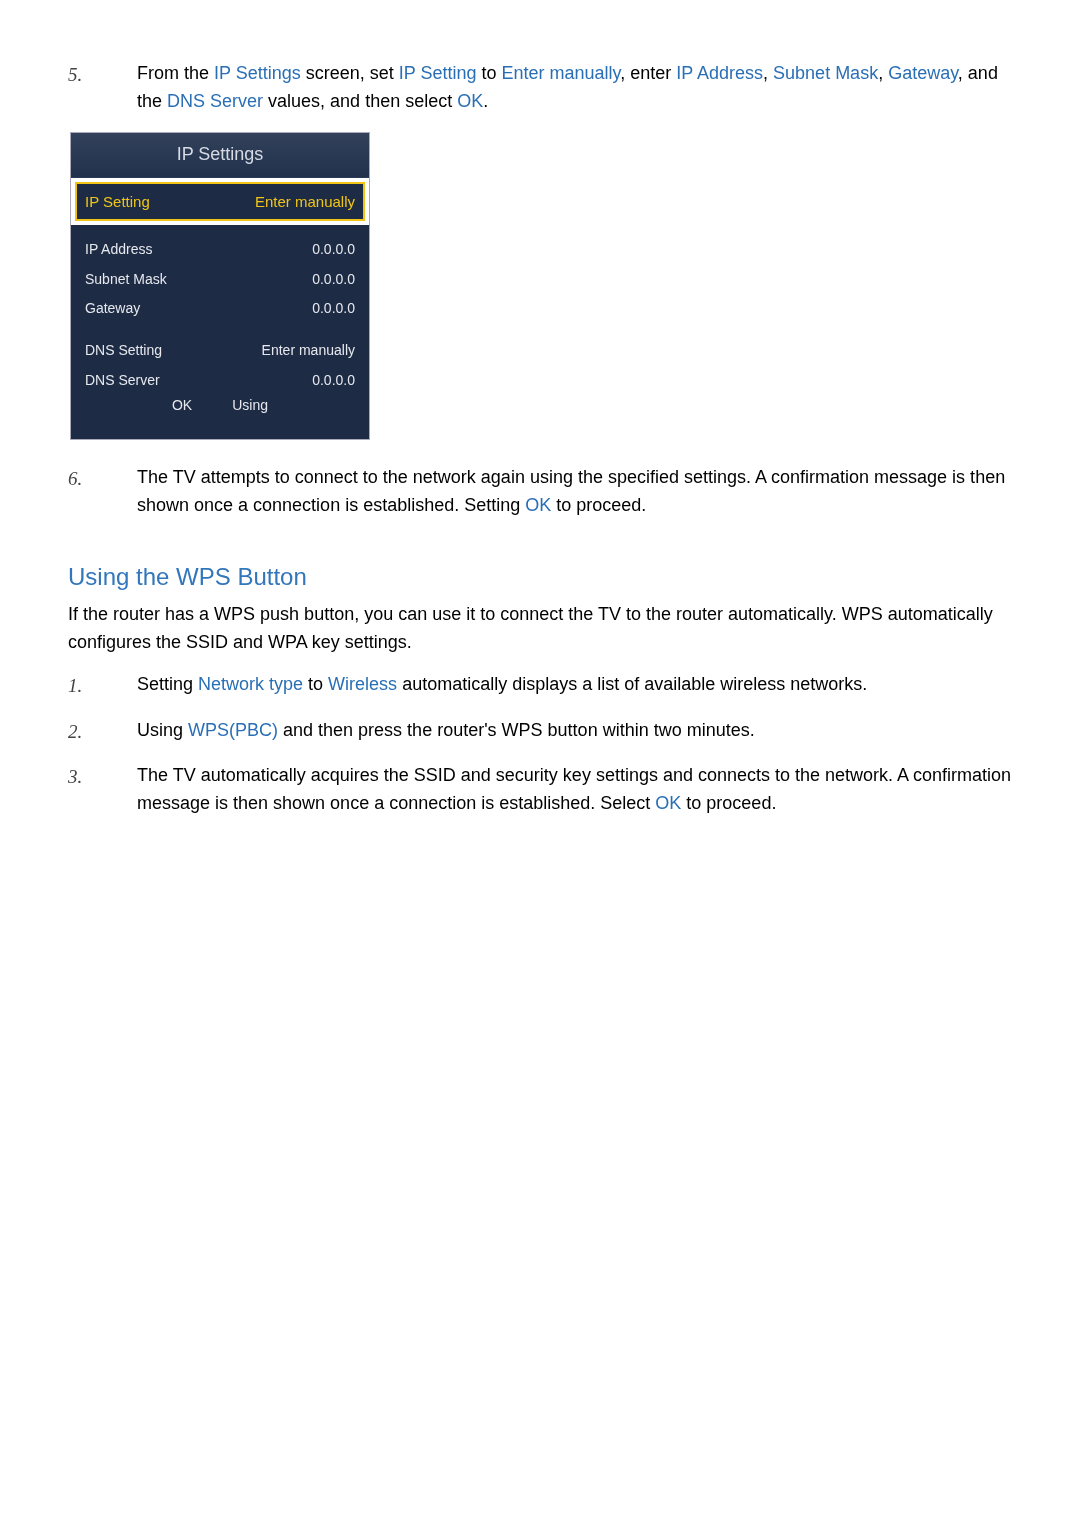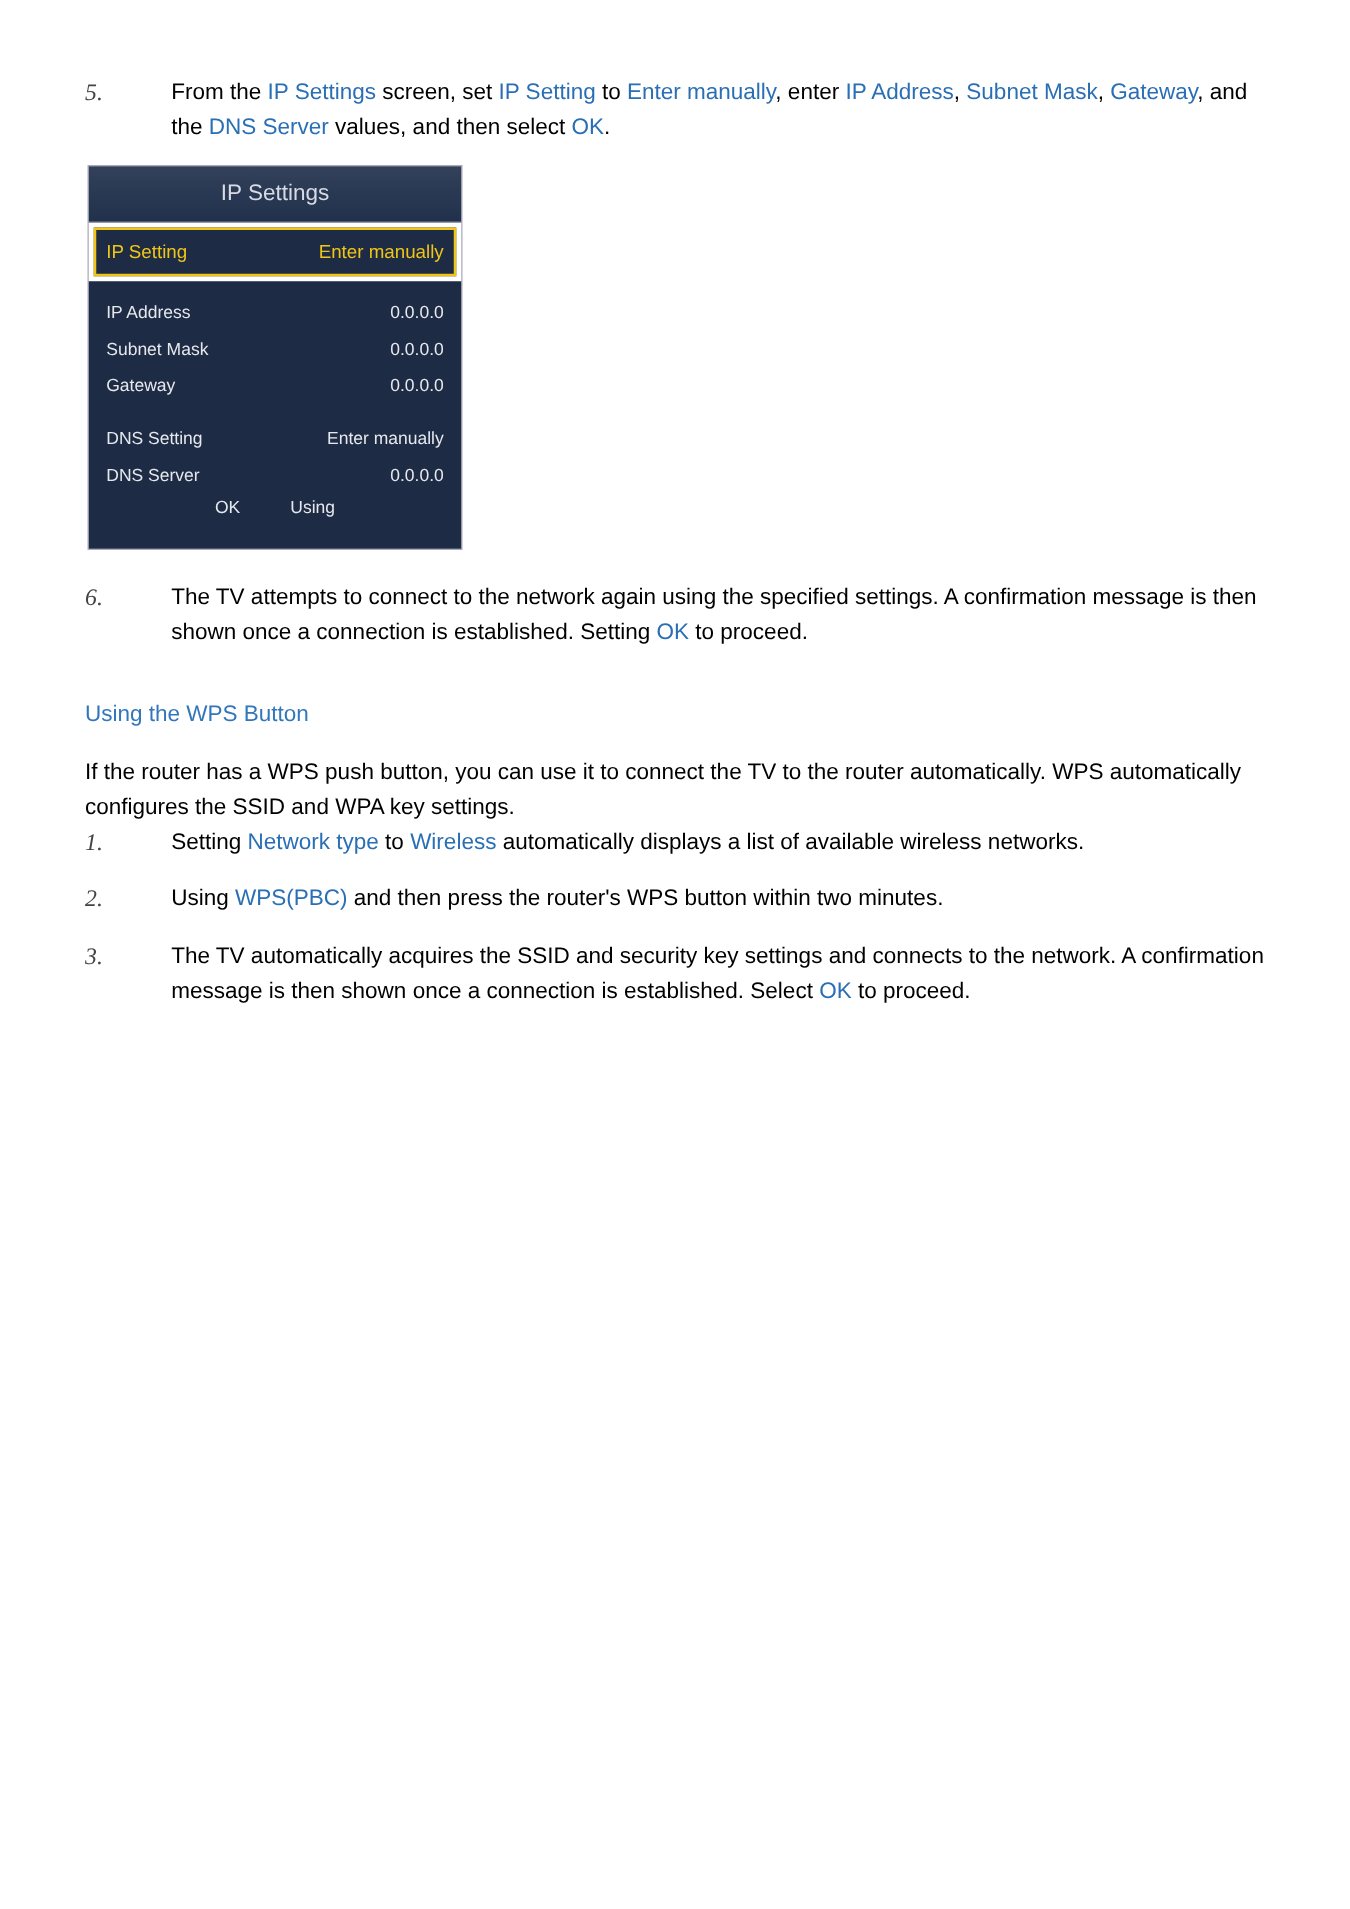--- a/index.html
+++ b/index.html
@@ -77,25 +77,26 @@
   }
   .ip-btn {
     background: transparent;
     color: #e6e8ee;
     border: none;
     font-size: 14px;
     cursor: pointer;
   }
   h2.section {
     color: #3277bb;
-    font-size: 18px;
+    font-size: 24px;
     font-weight: normal;
-    margin: 38px 0 18px 0;
+    margin: 38px 0 6px 0;
   }
   .para {
+    margin-bottom: 14px;
   }
 </style>
 </head>
 <body>
 
 <div class="step-row">
   <div class="step-num">5.</div>
   <div class="step-body">
     <span>From the </span><span class="hl">IP Settings</span><span> screen, set </span><span class="hl">IP Setting</span><span> to </span><span class="hl">Enter manually</span><span>, enter </span><span class="hl">IP Address</span><span>, </span><span class="hl">Subnet Mask</span><span>, </span><span class="hl">Gateway</span><span>, and the </span><span class="hl">DNS Server</span><span> values, and then select </span><span class="hl">OK</span><span>.</span>
   </div>

